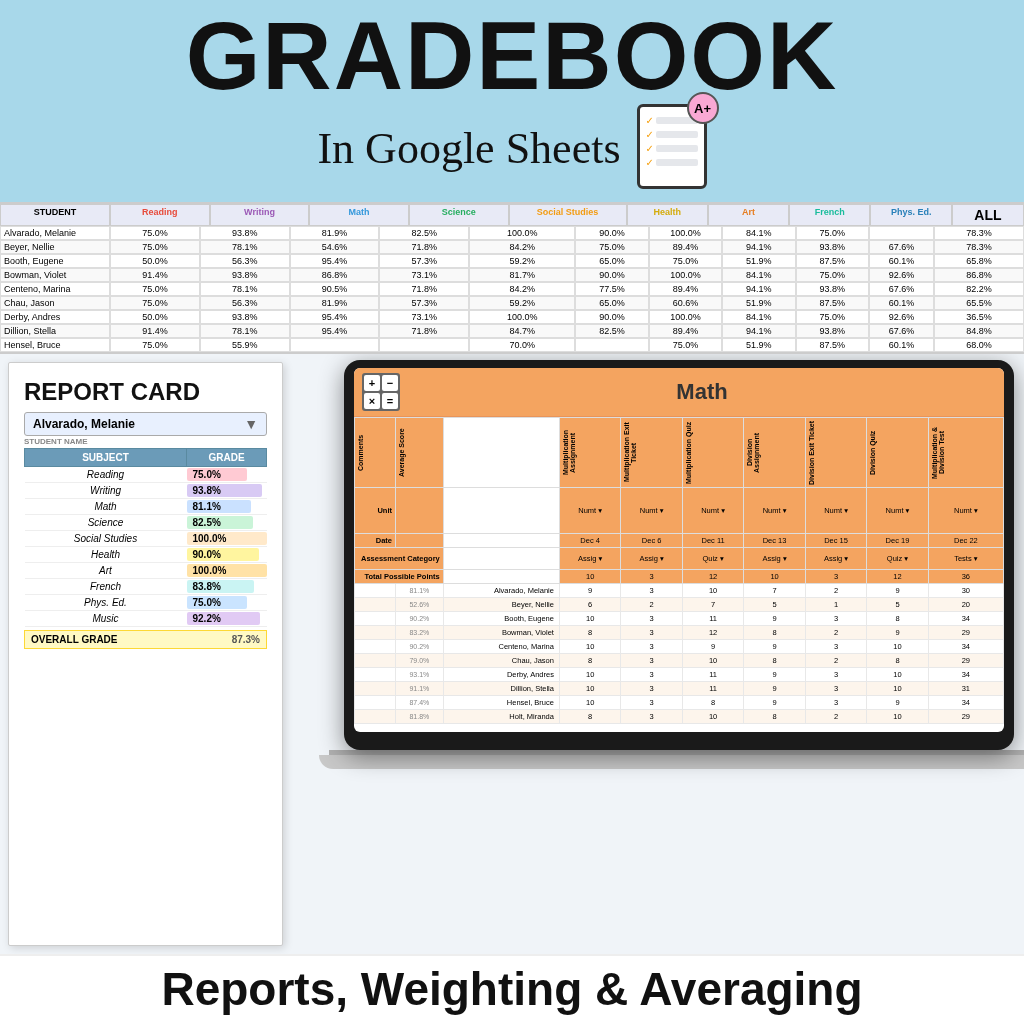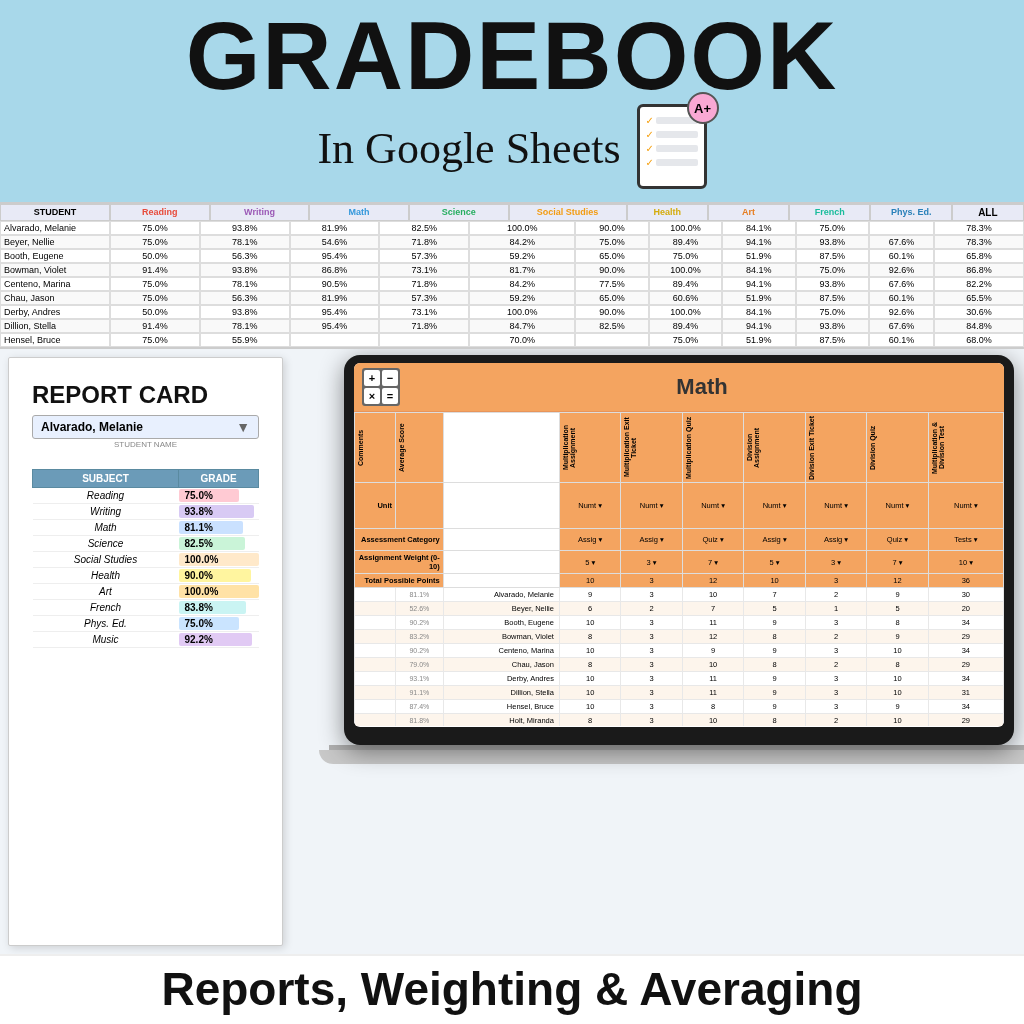--- a/index.html
+++ b/index.html
@@ -51,21 +51,21 @@
       <div style="width:110px;min-width:110px;padding:2px 8px;border:1px solid #ccc;font-weight:bold;font-size:9px;text-align:center;">STUDENT</div>
       <div style="flex:1;padding:2px 3px;border:1px solid #ccc;font-weight:bold;color:#e74c3c;text-align:center;font-size:9px;">Reading</div>
       <div style="flex:1;padding:2px 3px;border:1px solid #ccc;font-weight:bold;color:#9b59b6;text-align:center;font-size:9px;">Writing</div>
       <div style="flex:1;padding:2px 3px;border:1px solid #ccc;font-weight:bold;color:#3498db;text-align:center;font-size:9px;">Math</div>
       <div style="flex:1;padding:2px 3px;border:1px solid #ccc;font-weight:bold;color:#27ae60;text-align:center;font-size:9px;">Science</div>
       <div style="flex:1.2;padding:2px 3px;border:1px solid #ccc;font-weight:bold;color:#f39c12;text-align:center;font-size:9px;">Social Studies</div>
       <div style="flex:0.8;padding:2px 3px;border:1px solid #ccc;font-weight:bold;color:#d4ac0d;text-align:center;font-size:9px;">Health</div>
       <div style="flex:0.8;padding:2px 3px;border:1px solid #ccc;font-weight:bold;color:#e67e22;text-align:center;font-size:9px;">Art</div>
       <div style="flex:0.8;padding:2px 3px;border:1px solid #ccc;font-weight:bold;color:#1abc9c;text-align:center;font-size:9px;">French</div>
       <div style="flex:0.8;padding:2px 3px;border:1px solid #ccc;font-weight:bold;color:#2980b9;text-align:center;font-size:9px;">Phys. Ed.</div>
-      <div style="flex:0.7;padding:2px 3px;border:1px solid #ccc;font-weight:bold;text-align:center;font-size:10px;">ALL</div>
+      <div style="flex:0.7;padding:2px 3px;border:1px solid #ccc;font-weight:bold;text-align:center;font-size:14px;">ALL</div>
     </div>
 
     <div id="ss-rows-container">
         <div style="display: flex; background: white;">
           <div style="border: 1px solid rgb(221, 221, 221); padding: 1px 3px; font-size: 9px; text-align: left; width: 110px; min-width: 110px;">Alvarado, Melanie</div>
           <div style="border: 1px solid rgb(221, 221, 221); padding: 1px 3px; font-size: 9px; text-align: center; flex: 1 1 0%;">75.0%</div>
           <div style="border: 1px solid rgb(221, 221, 221); padding: 1px 3px; font-size: 9px; text-align: center; flex: 1 1 0%;">93.8%</div>
           <div style="border: 1px solid rgb(221, 221, 221); padding: 1px 3px; font-size: 9px; text-align: center; flex: 1 1 0%;">81.9%</div>
           <div style="border: 1px solid rgb(221, 221, 221); padding: 1px 3px; font-size: 9px; text-align: center; flex: 1 1 0%;">82.5%</div>
           <div style="border: 1px solid rgb(221, 221, 221); padding: 1px 3px; font-size: 9px; text-align: center; flex: 1.2 1 0%;">100.0%</div>
@@ -151,21 +151,21 @@
           <div style="border: 1px solid rgb(221, 221, 221); padding: 1px 3px; font-size: 9px; text-align: center; flex: 1 1 0%;">50.0%</div>
           <div style="border: 1px solid rgb(221, 221, 221); padding: 1px 3px; font-size: 9px; text-align: center; flex: 1 1 0%;">93.8%</div>
           <div style="border: 1px solid rgb(221, 221, 221); padding: 1px 3px; font-size: 9px; text-align: center; flex: 1 1 0%;">95.4%</div>
           <div style="border: 1px solid rgb(221, 221, 221); padding: 1px 3px; font-size: 9px; text-align: center; flex: 1 1 0%;">73.1%</div>
           <div style="border: 1px solid rgb(221, 221, 221); padding: 1px 3px; font-size: 9px; text-align: center; flex: 1.2 1 0%;">100.0%</div>
           <div style="border: 1px solid rgb(221, 221, 221); padding: 1px 3px; font-size: 9px; text-align: center; flex: 0.8 1 0%;">90.0%</div>
           <div style="border: 1px solid rgb(221, 221, 221); padding: 1px 3px; font-size: 9px; text-align: center; flex: 0.8 1 0%;">100.0%</div>
           <div style="border: 1px solid rgb(221, 221, 221); padding: 1px 3px; font-size: 9px; text-align: center; flex: 0.8 1 0%;">84.1%</div>
           <div style="border: 1px solid rgb(221, 221, 221); padding: 1px 3px; font-size: 9px; text-align: center; flex: 0.8 1 0%;">75.0%</div>
           <div style="border: 1px solid rgb(221, 221, 221); padding: 1px 3px; font-size: 9px; text-align: center; flex: 0.7 1 0%;">92.6%</div>
-          <div style="border: 1px solid rgb(221, 221, 221); padding: 1px 3px; font-size: 9px; text-align: center; flex: 1 1 0%;">30.6%</div>
+          <div style="border: 1px solid rgb(221, 221, 221); padding: 1px 3px; font-size: 9px; text-align: center; flex: 1 1 0%;">36.5%</div>
         </div>
         <div style="display: flex; background: rgb(249, 249, 249);">
           <div style="border: 1px solid rgb(221, 221, 221); padding: 1px 3px; font-size: 9px; text-align: left; width: 110px; min-width: 110px;">Dillion, Stella</div>
           <div style="border: 1px solid rgb(221, 221, 221); padding: 1px 3px; font-size: 9px; text-align: center; flex: 1 1 0%;">91.4%</div>
           <div style="border: 1px solid rgb(221, 221, 221); padding: 1px 3px; font-size: 9px; text-align: center; flex: 1 1 0%;">78.1%</div>
           <div style="border: 1px solid rgb(221, 221, 221); padding: 1px 3px; font-size: 9px; text-align: center; flex: 1 1 0%;">95.4%</div>
           <div style="border: 1px solid rgb(221, 221, 221); padding: 1px 3px; font-size: 9px; text-align: center; flex: 1 1 0%;">71.8%</div>
           <div style="border: 1px solid rgb(221, 221, 221); padding: 1px 3px; font-size: 9px; text-align: center; flex: 1.2 1 0%;">84.7%</div>
           <div style="border: 1px solid rgb(221, 221, 221); padding: 1px 3px; font-size: 9px; text-align: center; flex: 0.8 1 0%;">82.5%</div>
           <div style="border: 1px solid rgb(221, 221, 221); padding: 1px 3px; font-size: 9px; text-align: center; flex: 0.8 1 0%;">89.4%</div>
@@ -186,27 +186,27 @@
           <div style="border: 1px solid rgb(221, 221, 221); padding: 1px 3px; font-size: 9px; text-align: center; flex: 0.8 1 0%;">51.9%</div>
           <div style="border: 1px solid rgb(221, 221, 221); padding: 1px 3px; font-size: 9px; text-align: center; flex: 0.8 1 0%;">87.5%</div>
           <div style="border: 1px solid rgb(221, 221, 221); padding: 1px 3px; font-size: 9px; text-align: center; flex: 0.7 1 0%;">60.1%</div>
           <div style="border: 1px solid rgb(221, 221, 221); padding: 1px 3px; font-size: 9px; text-align: center; flex: 1 1 0%;">68.0%</div>
         </div>
       </div>
   </div>
 
   <div style="display:flex;flex:1;background:#f0f4f8;position:relative;overflow:hidden;min-height:0;">
 
-    <div style="background:white;border:1px solid #ccc;width:275px;min-width:275px;padding:23px;margin:8px 0 8px 8px;border-radius:2px;font-size:10px;z-index:2;box-shadow:2px 2px 8px rgba(0,0,0,0.15);overflow:hidden;">
+    <div style="background:white;border:1px solid #ccc;width:275px;min-width:275px;padding:15px;margin:8px 0 8px 8px;border-radius:2px;font-size:10px;z-index:2;box-shadow:2px 2px 8px rgba(0,0,0,0.15);overflow:hidden;">
       <div style="font-size:24px;font-weight:900;color:#111;font-family:'Arial Black',Arial,sans-serif;margin-bottom:6px;">REPORT CARD</div>
       <div style="background:#e8f0fe;border:1px solid #aaa;border-radius:3px;padding:3px 8px;font-size:12px;font-weight:bold;display:flex;align-items:center;justify-content:space-between;margin-bottom:1px;">
         <span>Alvarado, Melanie</span>
         <span style="font-size:14px;color:#666;">▼</span>
       </div>
-      <div style="font-size:8px;color:#888;text-align:center;margin-bottom:20px;">STUDENT NAME</div>
+      <div style="font-size:8px;color:#888;margin-bottom:2px;font-weight:bold;">STUDENT NAME</div>
       <table style="width:100%;border-collapse:collapse;">
         <thead>
           <tr>
             <th style="background:#6b9bb8;color:white;padding:3px 6px;font-size:10px;text-align:center;border:1px solid #5a8aa0;">SUBJECT</th>
             <th style="background:#6b9bb8;color:white;padding:3px 6px;font-size:10px;text-align:center;width:80px;border:1px solid #5a8aa0;">GRADE</th>
           </tr>
         </thead>
         <tbody id="rc-tbody">
             <tr>
       <td style="padding:2px 6px;font-style:italic;border-bottom:1px solid #eee;font-size:10px;text-align:center;">Reading</td>
@@ -273,20 +273,24 @@
     </tr>
             <tr>
       <td style="padding:2px 6px;font-style:italic;border-bottom:1px solid #eee;font-size:10px;text-align:center;">Music</td>
       <td style="padding:2px 6px;border-bottom:1px solid #eee;position:relative;width:80px;">
         <div style="position:absolute;left:0;top:1px;bottom:1px;width:92%;background:#d4b3f0;opacity:0.7;border-radius:2px;"></div>
         <span style="position:relative;z-index:1;font-weight:bold;font-size:10px;">92.2%</span>
       </td>
     </tr>
           </tbody>
       </table>
+      <div style="background:#fff9c4;border:1px solid #fdd835;padding:3px 6px;font-size:10px;font-weight:bold;text-align:right;margin-top:3px;display:flex;justify-content:space-between;">
+        <span>OVERALL GRADE</span>
+        <span style="color:#555;">87.3%</span>
+      </div>
     </div>
 
     <div style="flex:1;"></div>
 
     <div style="position:absolute;right:0;top:0;bottom:0;width:690px;display:flex;flex-direction:column;align-items:center;justify-content:flex-start;padding-top:6px;">
 
       <div style="width:670px;height:390px;background:#1a1a1a;border-radius:16px;padding:8px 10px 18px 10px;box-shadow:0 6px 25px rgba(0,0,0,0.45);z-index:3;">
         <div style="width:100%;height:100%;background:white;border-radius:6px;overflow:hidden;font-size:8px;">
 
           <div style="background:#f4a460;display:flex;align-items:center;padding:5px 8px;gap:8px;border-bottom:1px solid #e8945a;">
@@ -337,42 +341,43 @@
                   <td style="background:#f4a460;border:1px solid #ddd;padding:18px 3px;font-weight:bold;text-align:right;">Unit</td>
                   <td style="background:#f4a460;border:1px solid #ddd;"></td>
                   <td style="border:1px solid #ddd;"></td>
                   <td style="background:#f4a460;border:1px solid #ddd;padding:2px;text-align:center;">Numt ▾</td>
                   <td style="background:#f4a460;border:1px solid #ddd;padding:2px;text-align:center;">Numt ▾</td>
                   <td style="background:#f4a460;border:1px solid #ddd;padding:2px;text-align:center;">Numt ▾</td>
                   <td style="background:#f4a460;border:1px solid #ddd;padding:2px;text-align:center;">Numt ▾</td>
                   <td style="background:#f4a460;border:1px solid #ddd;padding:2px;text-align:center;">Numt ▾</td>
                   <td style="background:#f4a460;border:1px solid #ddd;padding:2px;text-align:center;">Numt ▾</td>
                   <td style="background:#f4a460;border:1px solid #ddd;padding:2px;text-align:center;">Numt ▾</td>
+                </tr>
+                <tr>
+                  <td style="background:#f4a460;border:1px solid #ddd;padding:2px 3px;font-weight:bold;text-align:right;">Date</td>
+                  <td style="background:#f4a460;border:1px solid #ddd;"></td>
+                  <td style="border:1px solid #ddd;"></td>
+                  <td style="background:#f4a460;border:1px solid #ddd;padding:2px;text-align:center;">Dec 4</td>
+                  <td style="background:#f4a460;border:1px solid #ddd;padding:2px;text-align:center;">Dec 6</td>
+                  <td style="background:#f4a460;border:1px solid #ddd;padding:2px;text-align:center;">Dec 11</td>
+                  <td style="background:#f4a460;border:1px solid #ddd;padding:2px;text-align:center;">Dec 13</td>
+                  <td style="background:#f4a460;border:1px solid #ddd;padding:2px;text-align:center;">Dec 15</td>
+                  <td style="background:#f4a460;border:1px solid #ddd;padding:2px;text-align:center;">Dec 19</td>
+                  <td style="background:#f4a460;border:1px solid #ddd;padding:2px;text-align:center;">Dec 22</td>
                 </tr>
                 <tr>
                   <td colspan="2" style="background:#f4a460;border:1px solid #ddd;padding:2px 3px;font-weight:bold;text-align:right;">Assessment Category</td>
                   <td style="border:1px solid #ddd;"></td>
                   <td style="background:#f4a460;border:1px solid #ddd;padding:2px;text-align:center;">Assig ▾</td>
                   <td style="background:#f4a460;border:1px solid #ddd;padding:2px;text-align:center;">Assig ▾</td>
                   <td style="background:#f4a460;border:1px solid #ddd;padding:2px;text-align:center;">Quiz ▾</td>
                   <td style="background:#f4a460;border:1px solid #ddd;padding:2px;text-align:center;">Assig ▾</td>
                   <td style="background:#f4a460;border:1px solid #ddd;padding:2px;text-align:center;">Assig ▾</td>
                   <td style="background:#f4a460;border:1px solid #ddd;padding:2px;text-align:center;">Quiz ▾</td>
                   <td style="background:#f4a460;border:1px solid #ddd;padding:6px;text-align:center;">Tests ▾</td>
-                </tr>
-                <tr>
-                  <td colspan="2" style="background:#f4a460;border:1px solid #ddd;padding:2px 3px;font-weight:bold;text-align:right;">Assignment Weight (0-10)</td>
-                  <td style="border:1px solid #ddd;"></td>
-                  <td style="background:#f4a460;border:1px solid #ddd;padding:2px;text-align:center;">5 ▾</td>
-                  <td style="background:#f4a460;border:1px solid #ddd;padding:2px;text-align:center;">3 ▾</td>
-                  <td style="background:#f4a460;border:1px solid #ddd;padding:2px;text-align:center;">7 ▾</td>
-                  <td style="background:#f4a460;border:1px solid #ddd;padding:2px;text-align:center;">5 ▾</td>
-                  <td style="background:#f4a460;border:1px solid #ddd;padding:2px;text-align:center;">3 ▾</td>
-                  <td style="background:#f4a460;border:1px solid #ddd;padding:2px;text-align:center;">7 ▾</td>
-                  <td style="background:#f4a460;border:1px solid #ddd;padding:2px;text-align:center;">10 ▾</td>
                 </tr>
                 <tr>
                   <td colspan="2" style="background:#f4a460;border:1px solid #ddd;padding:2px 3px;font-weight:bold;text-align:right;">Total Possible Points</td>
                   <td style="border:1px solid #ddd;"></td>
                   <td style="background:#f4a460;border:1px solid #ddd;padding:2px;text-align:center;">10</td>
                   <td style="background:#f4a460;border:1px solid #ddd;padding:2px;text-align:center;">3</td>
                   <td style="background:#f4a460;border:1px solid #ddd;padding:2px;text-align:center;">12</td>
                   <td style="background:#f4a460;border:1px solid #ddd;padding:2px;text-align:center;">10</td>
                   <td style="background:#f4a460;border:1px solid #ddd;padding:2px;text-align:center;">3</td>
                   <td style="background:#f4a460;border:1px solid #ddd;padding:2px;text-align:center;">12</td>

